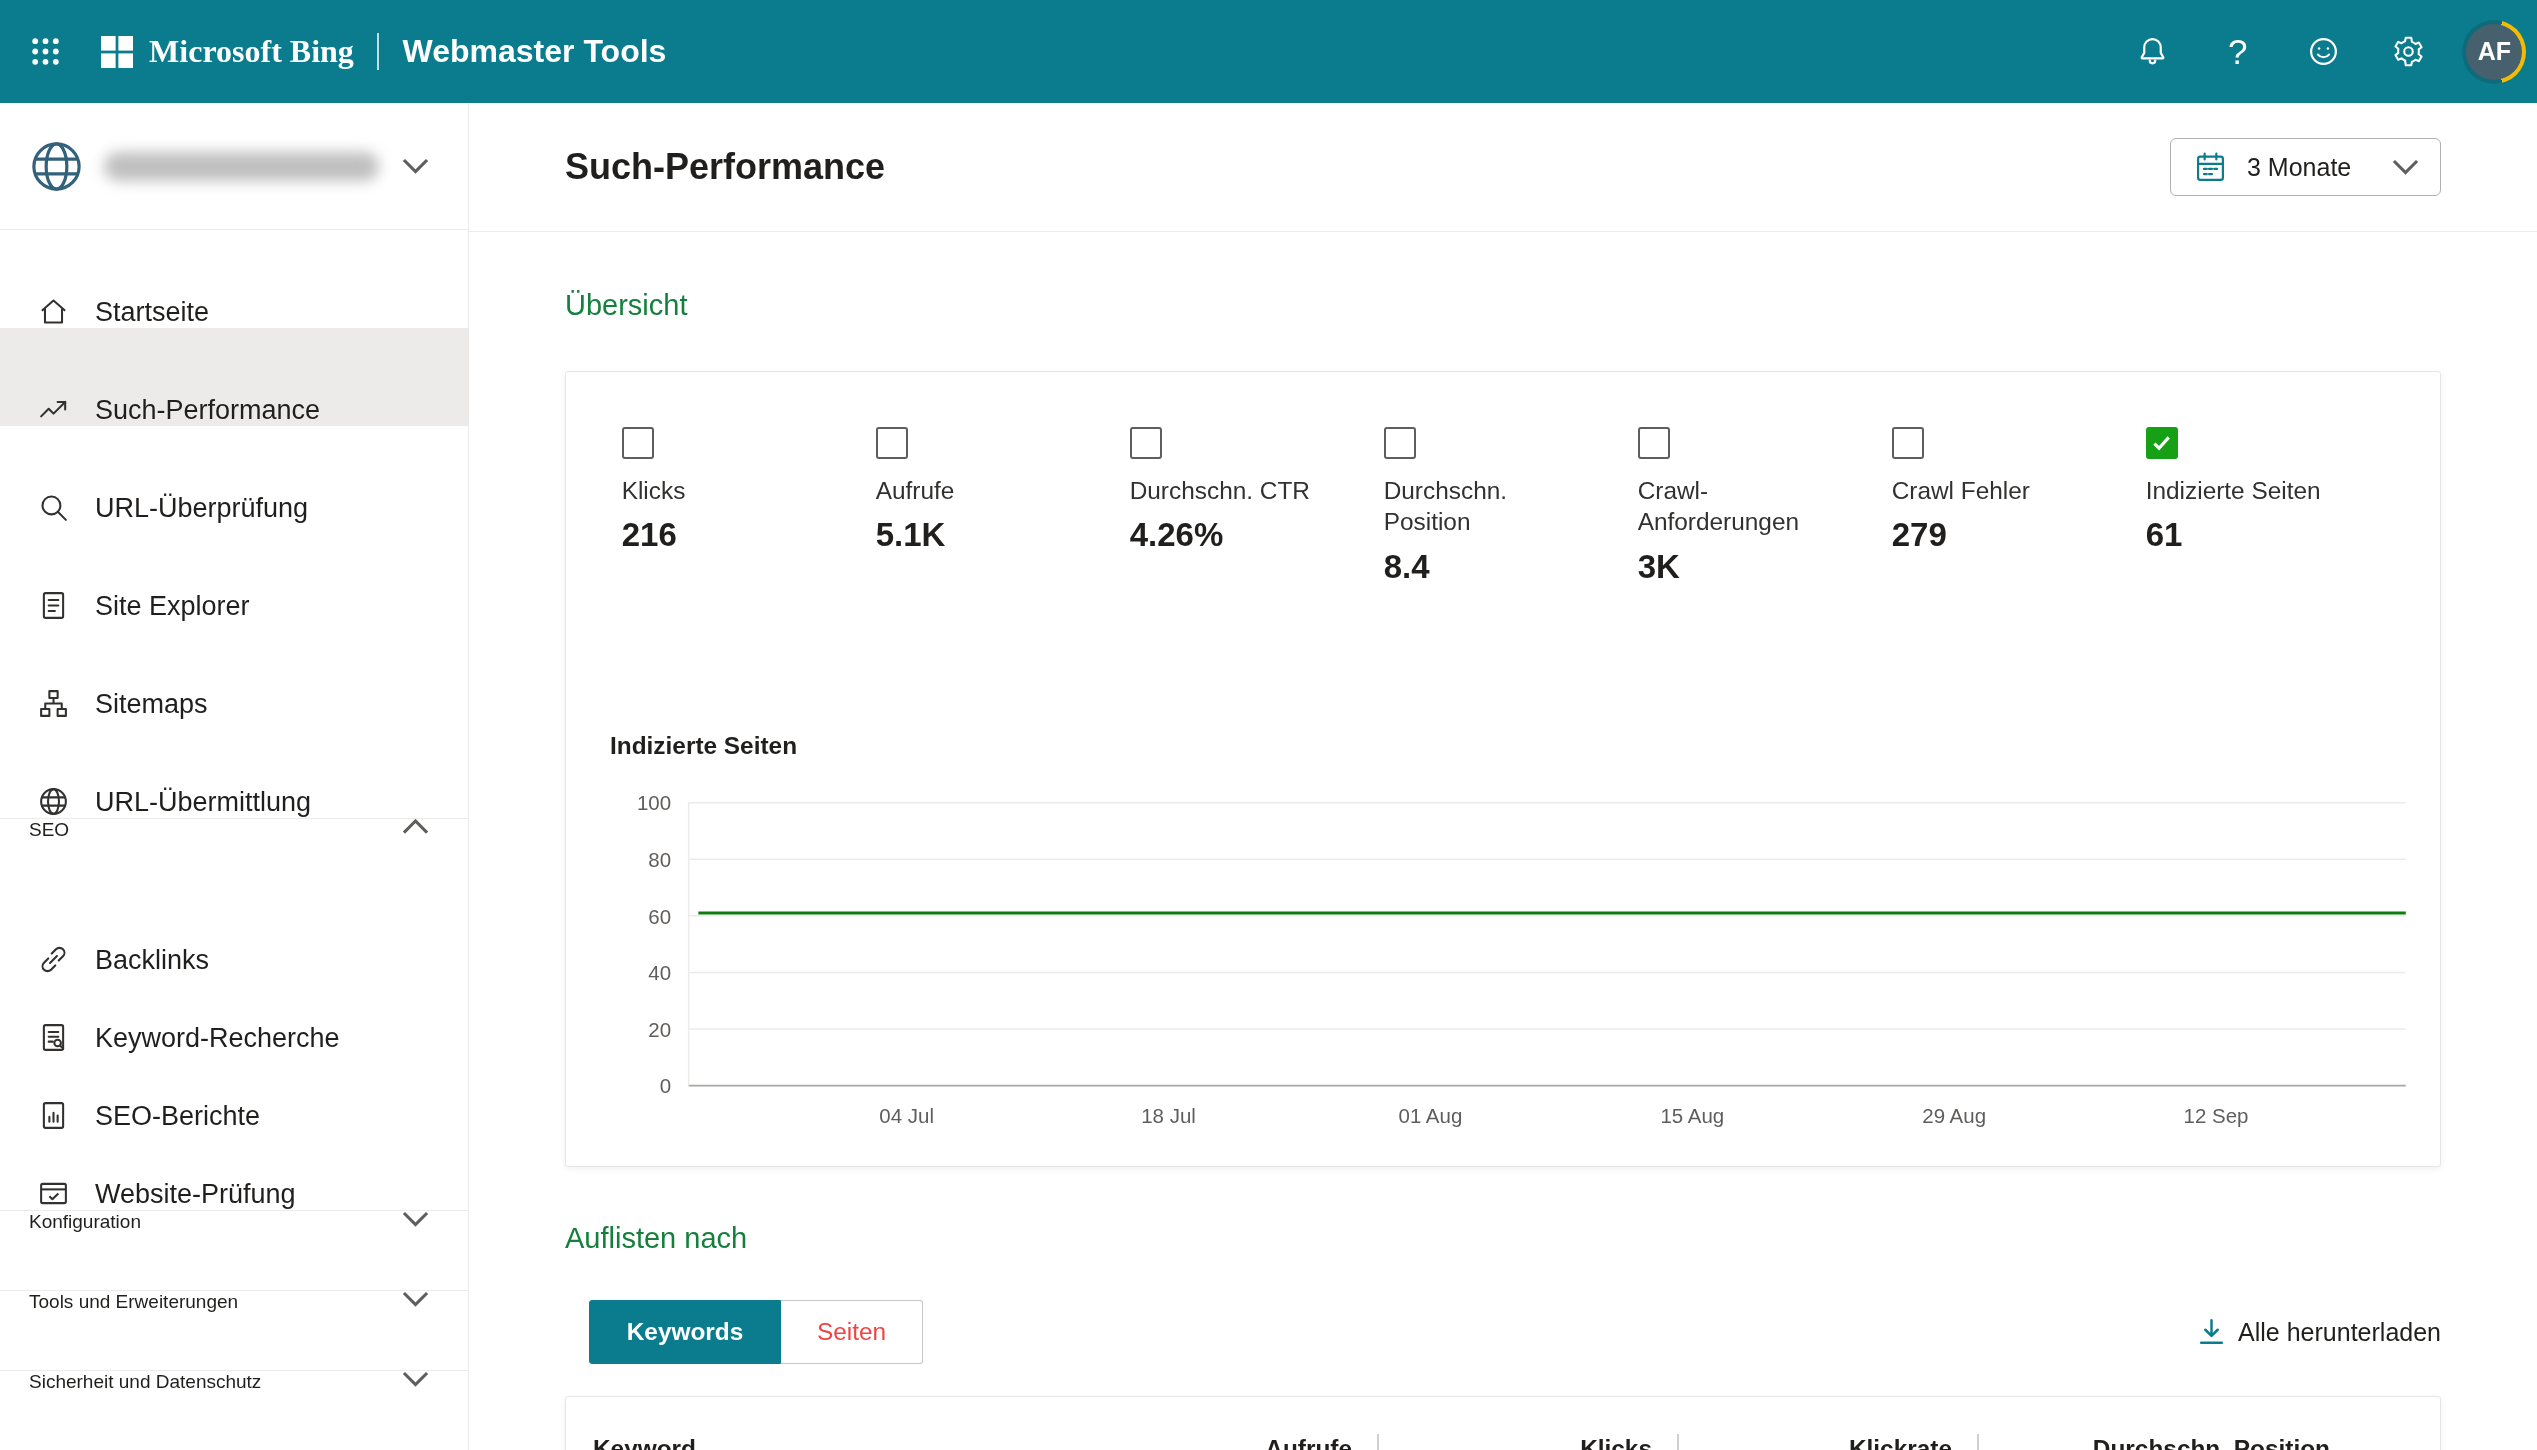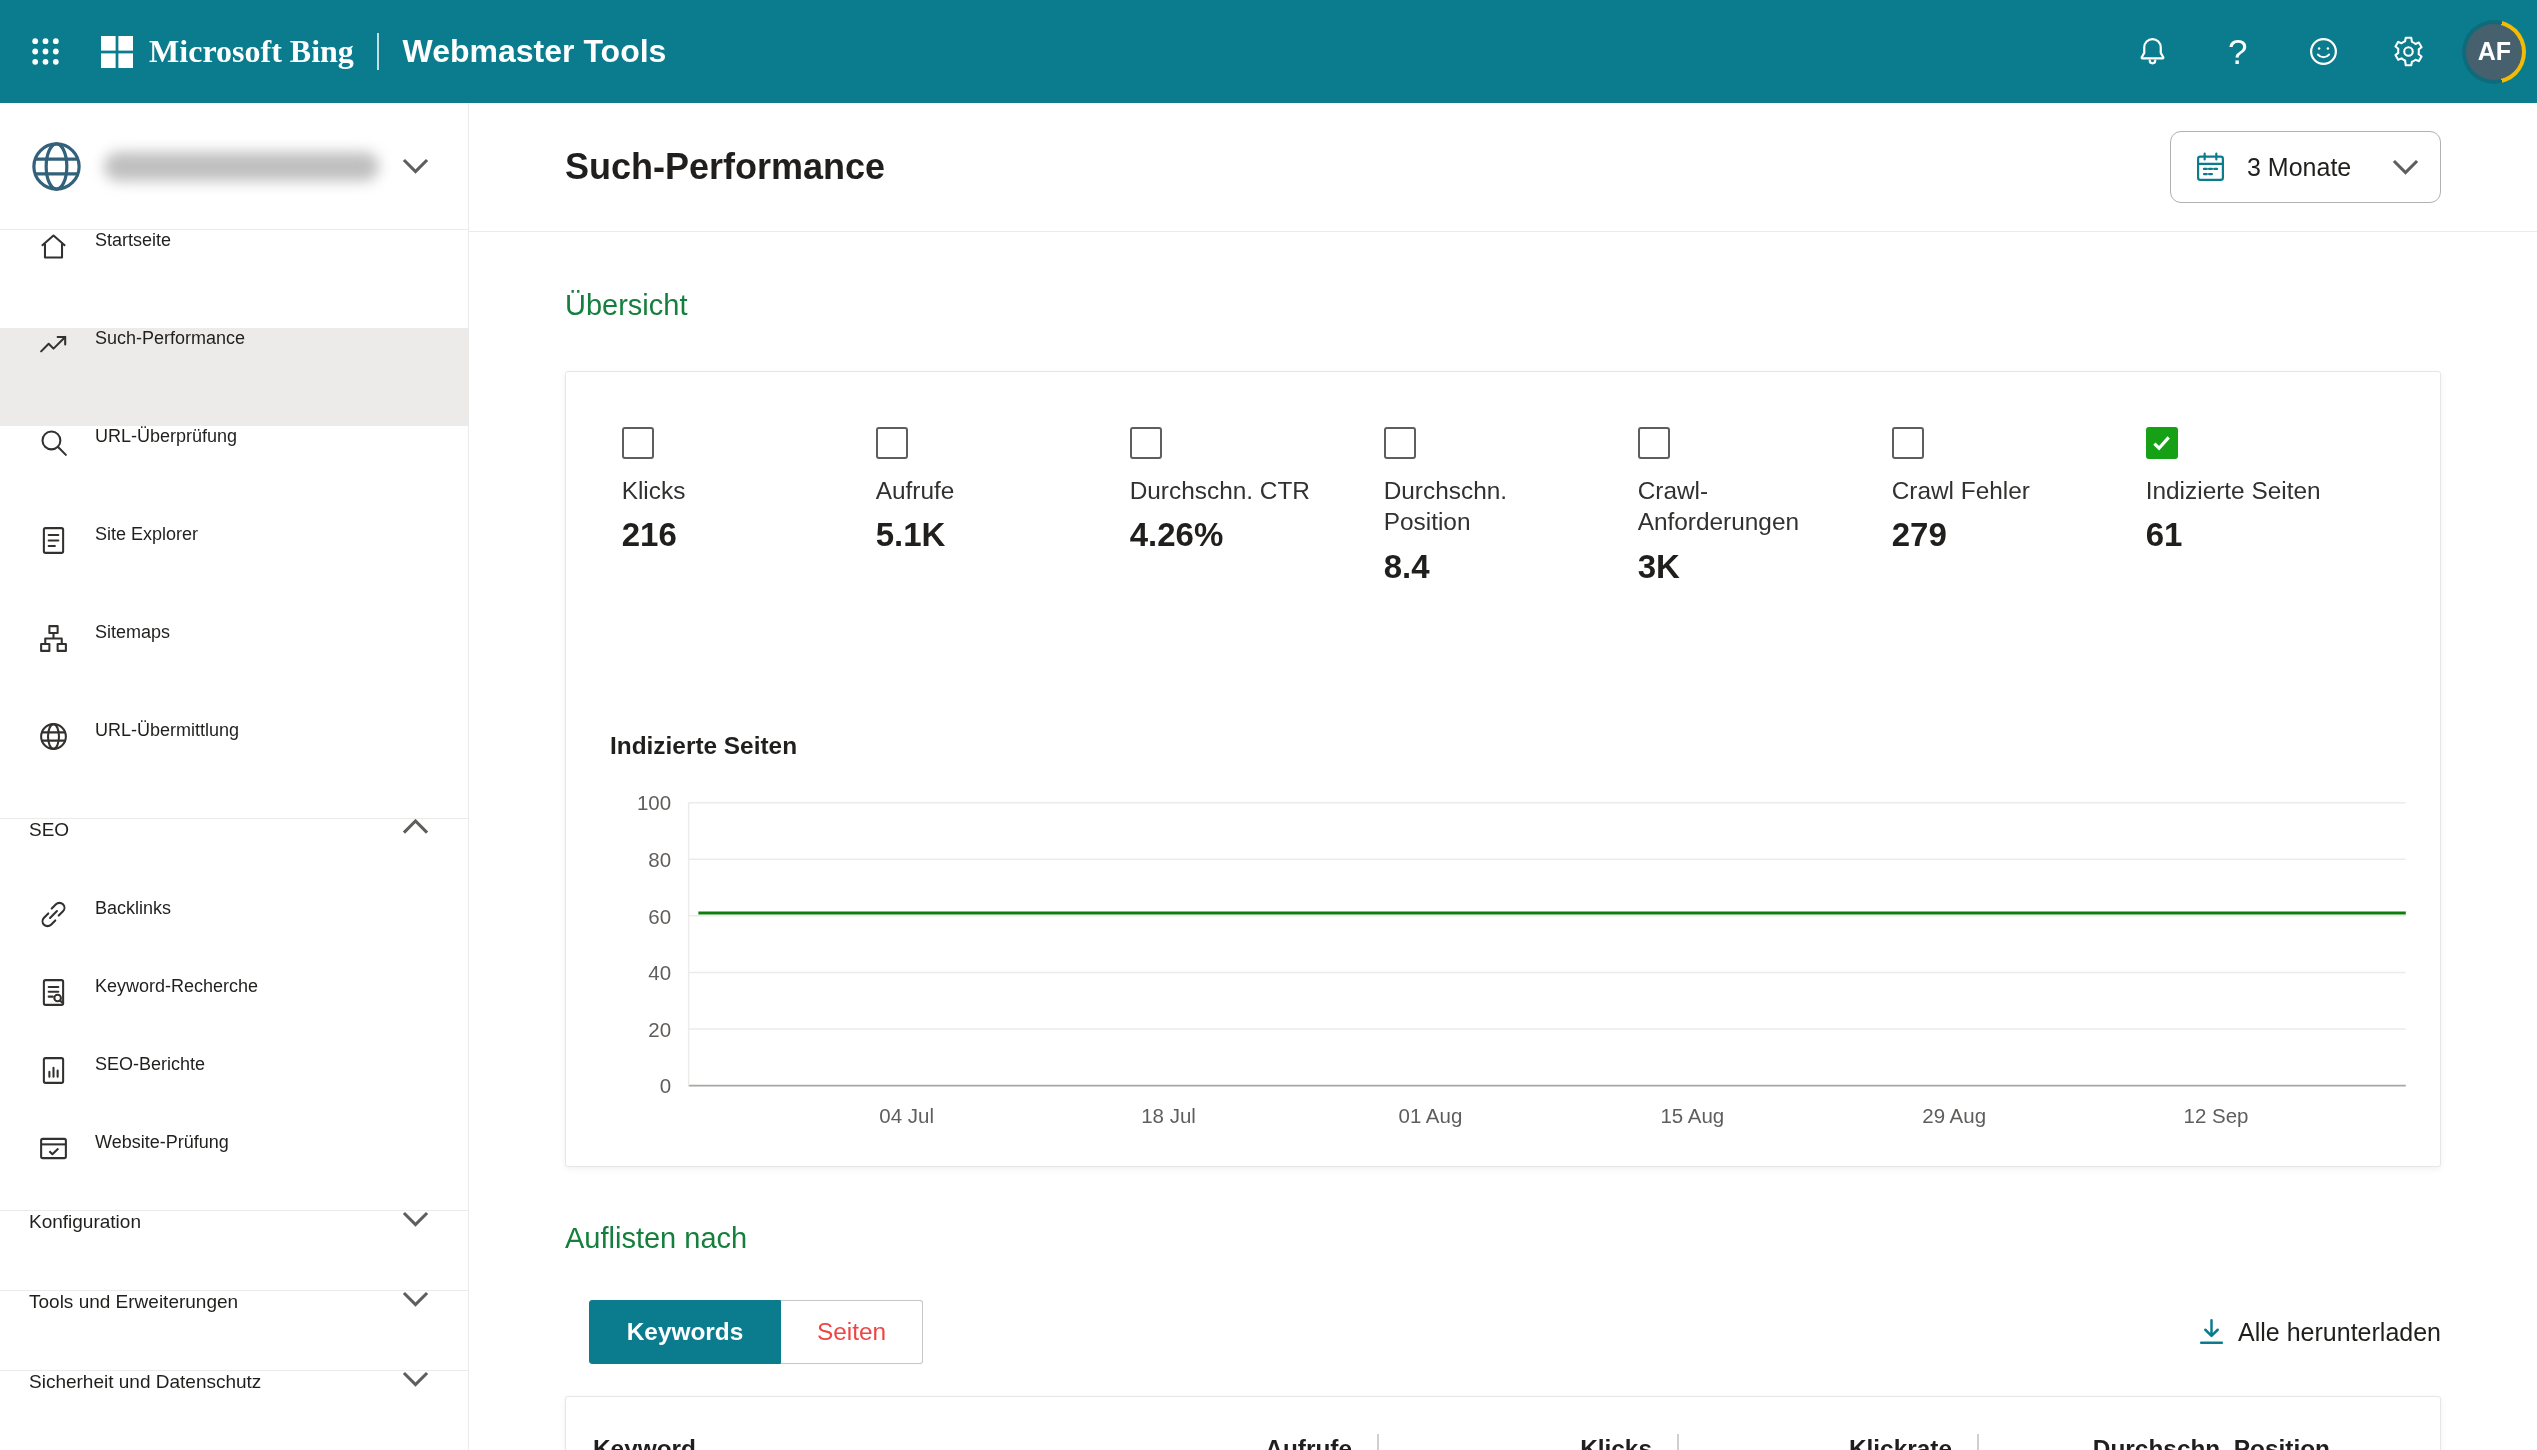--- a/index.html
+++ b/index.html
@@ -30,36 +30,36 @@
   .shell { display:flex; height:1347px; }
 
   
   .sidebar { width:469px; flex:none; border-right:1px solid #edebe9; background:#fff;
     display:flex; flex-direction:column; }
   .site-selector { height:129px; border-bottom:1px solid #edebe9; display:flex;
     align-items:center; padding:0 39px 0 27px; cursor:pointer; }
   .site-blur { flex:1; height:29px; margin:0 23.4px 0 17.6px; border-radius:14.6px;
     background:#bfbfbf; filter:blur(6.8px); }
   .chev svg { display:block; }
-  .nav-item { height:98px; display:flex; align-items:flex-start; padding-left:37px;
-    gap:25px; font-size:18px; cursor:pointer; }
+  .nav-item { height:98px; display:flex; align-items:flex-end; padding-left:37px;
+    gap:25px; font-size:27px; cursor:pointer; }
   .nav-item.sub { height:78px; }
   .nav-item.selected { background:#edebe9; }
   .nav-icon { width:33px; height:33px; flex:none; color:#323130; display:flex; }
   .nav-icon svg { width:33px; height:33px; }
   .nav-section { height:80px; display:flex; justify-content:space-between;
     padding:0 39px 0 29px; font-size:19px; border-top:1px solid #edebe9; cursor:pointer; }
 
   
   .main { flex:1; display:flex; flex-direction:column; overflow:hidden; }
   .page-head { height:129px; flex:none; display:flex; align-items:center;
     justify-content:space-between; padding:0 97px 0 96px; border-bottom:1px solid #edebe9; }
   .page-title { font-size:36px; font-weight:600; }
-  .date-select { display:flex; align-items:center; gap:19.5px; height:72px; min-width:271px;
-    border:1px solid #b3b0ad; border-radius:11px; background:#fff; padding:0 21.5px;
+  .date-select { display:flex; align-items:center; gap:19.5px; height:58px; min-width:271px;
+    border:1px solid #b3b0ad; border-radius:6px; background:#fff; padding:0 21.5px;
     font-size:25px; cursor:pointer; }
   .date-select .label { flex:1; }
   .content { padding:0 97px 0 96px; }
   .section-heading { font-size:29px; font-weight:400; color:#15803d; }
   .overview-heading { margin-top:57px; }
 
   .card { background:#fff; border:1px solid #e8e6e4; border-radius:2.9px;
     box-shadow:0 2px 5.9px rgba(0,0,0,.06); }
   .overview-card { margin-top:49px; height:796px; padding:55px 44px 29px 44px; }
 

